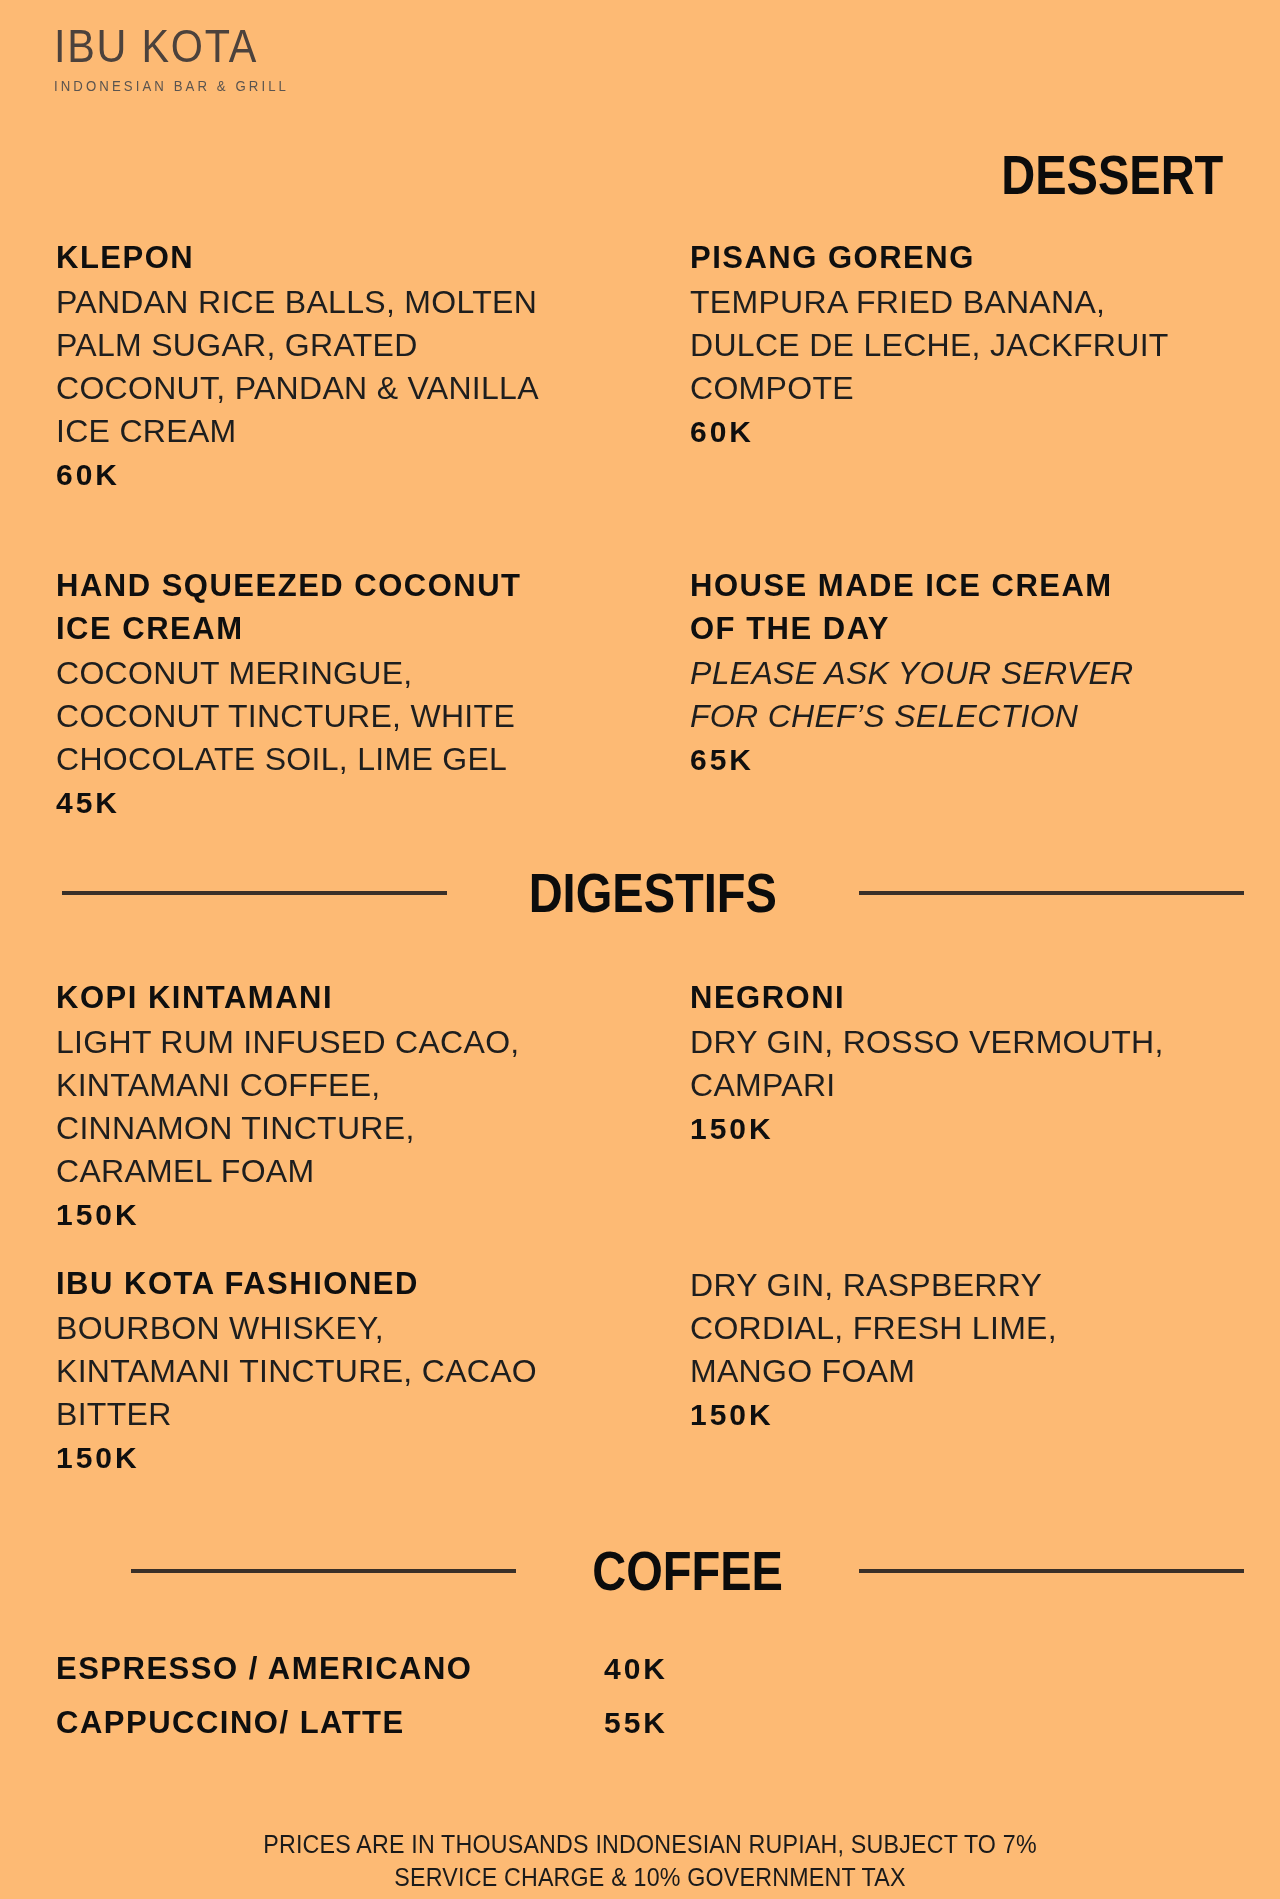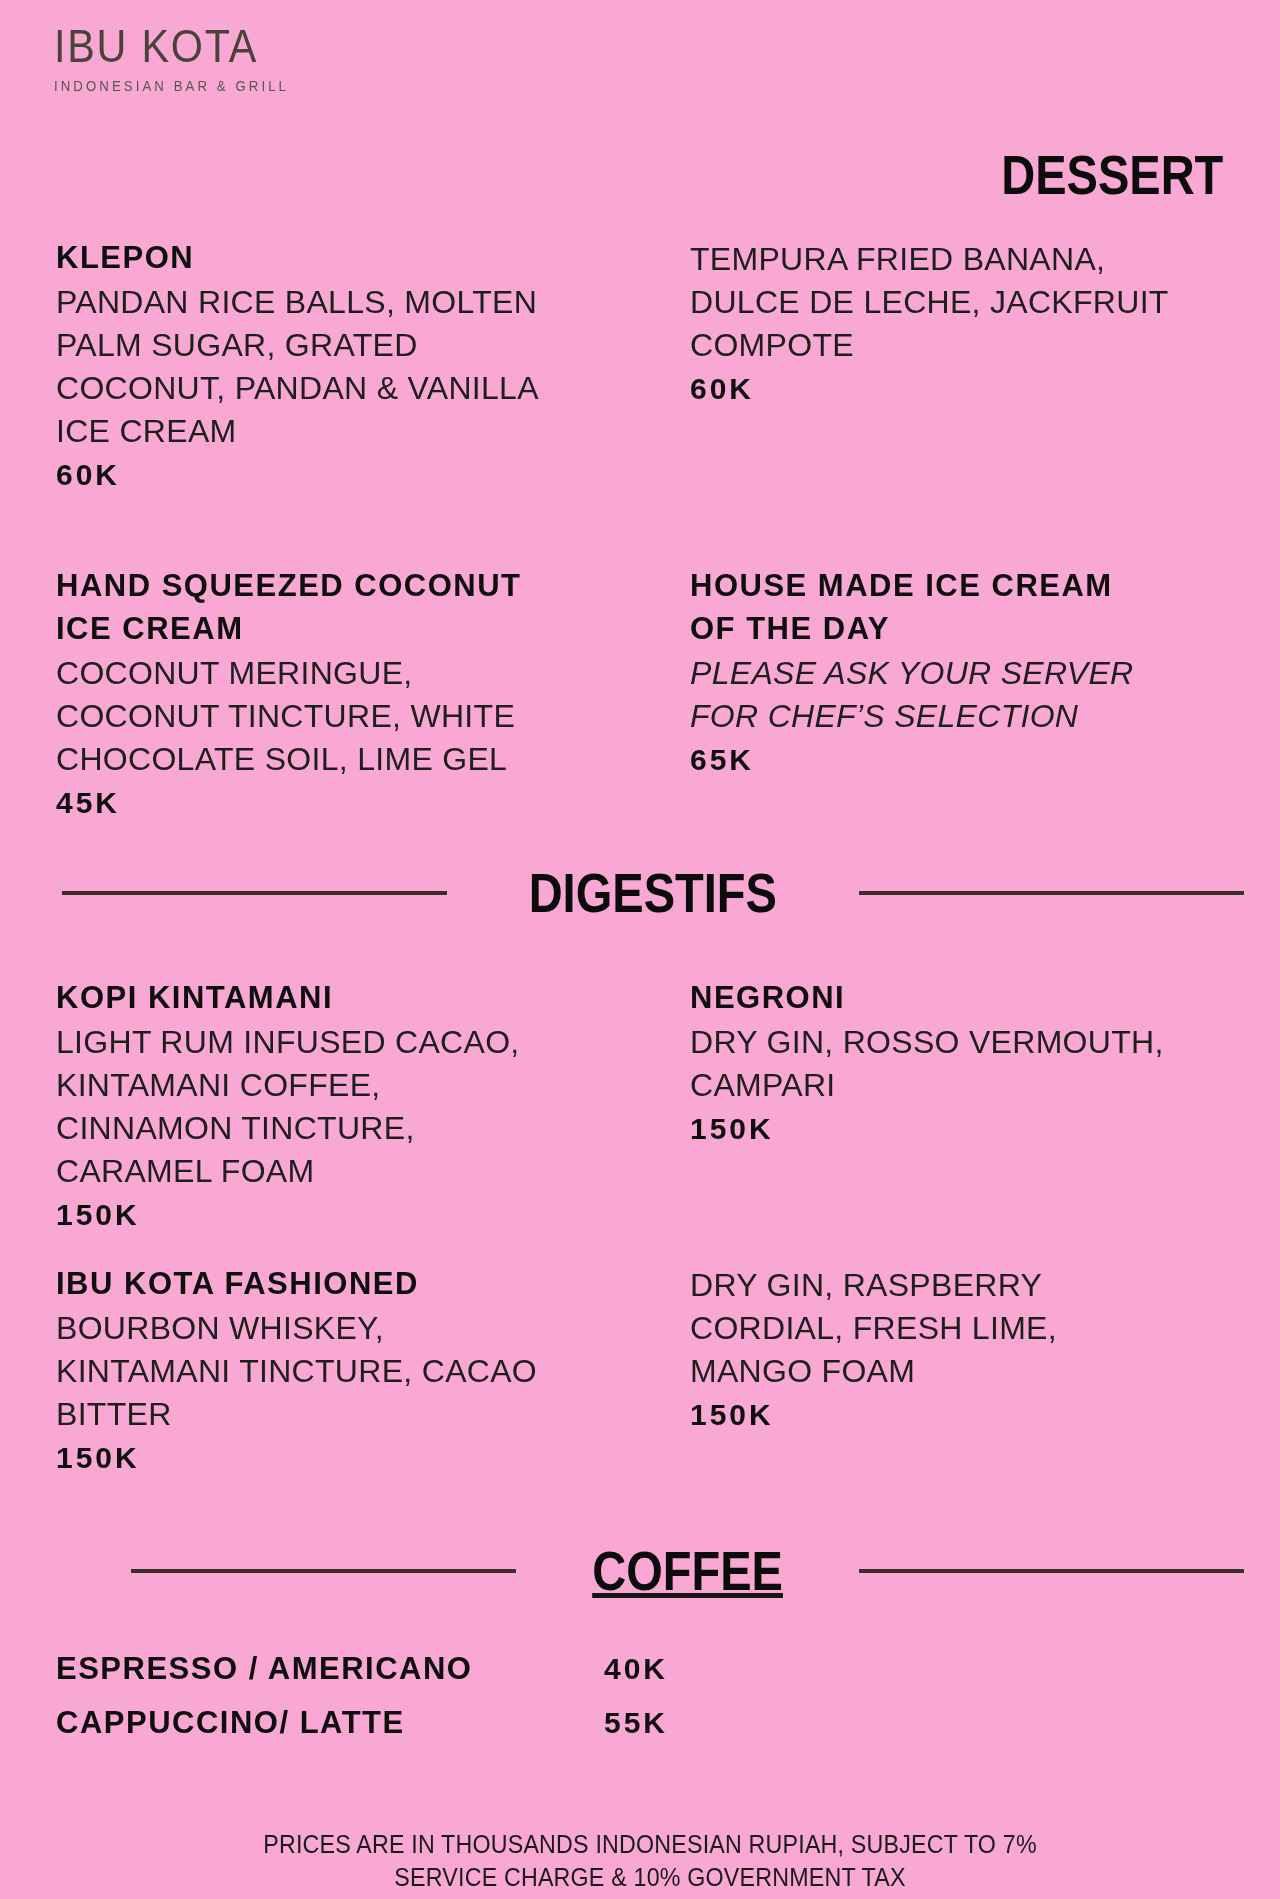--- a/index.html
+++ b/index.html
@@ -1,17 +1,17 @@
 <!DOCTYPE html>
 <html><head>
 <meta charset="utf-8">
 <style>
   html,body { margin:0; padding:0; background:#ffffff; }
   .page {
-    position:relative; width:1280px; height:1899px; background:#f9a8d4;
+    position:relative; width:1280px; height:1899px; background:#fdba74;
     font-family:"Liberation Sans", sans-serif; color:#161616; overflow:hidden;
   }
 
   
   .brand { position:absolute; top:22px; left:54px; transform:scaleX(0.88); transform-origin:left top; }
   .brand-name { font-size:47px; font-weight:400; letter-spacing:2px; line-height:1; color:#4c423c; }
   .brand-tagline { margin-top:8px; font-size:15px; font-weight:500; letter-spacing:3.5px; color:#5a544f; }
 
   
   .header-row {
@@ -75,20 +75,21 @@
   <section class="grid" style="top:236px;">
     <article class="item">
       <h2 class="item-name">KLEPON</h2>
       <p class="item-desc">PANDAN RICE BALLS, MOLTEN
 PALM SUGAR, GRATED
 COCONUT, PANDAN &amp; VANILLA
 ICE CREAM</p>
       <div class="item-price">60K</div>
     </article>
     <article class="item">
+      <h2 class="item-name">PISANG GORENG</h2>
       <p class="item-desc">TEMPURA FRIED BANANA,
 DULCE DE LECHE, JACKFRUIT
 COMPOTE</p>
       <div class="item-price">60K</div>
     </article>
   </section>
 
   <section class="grid" style="top:564px;">
     <article class="item">
       <h2 class="item-name">HAND SQUEEZED COCONUT
@@ -139,21 +140,21 @@
       <div class="item-price">150K</div>
     </article>
     <article class="item">
       <p class="item-desc">DRY GIN, RASPBERRY
 CORDIAL, FRESH LIME,
 MANGO FOAM</p>
       <div class="item-price">150K</div>
     </article>
   </section>
 
-  <div class="header-row" style="top:1538px;text-decoration:underline;">
+  <div class="header-row" style="top:1538px;">
     <span class="rule"></span>
     <span class="title-text">COFFEE</span>
     <span class="rule"></span>
   </div>
 
   <section class="coffee" style="top:1648px;">
     <div class="coffee-row">
       <span class="coffee-name">ESPRESSO / AMERICANO</span>
       <span class="coffee-price">40K</span>
     </div>

